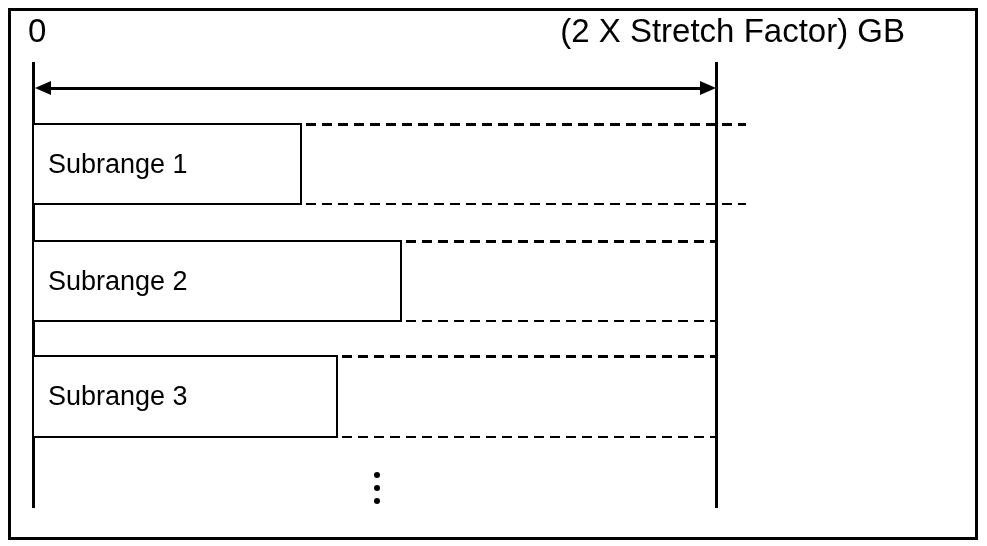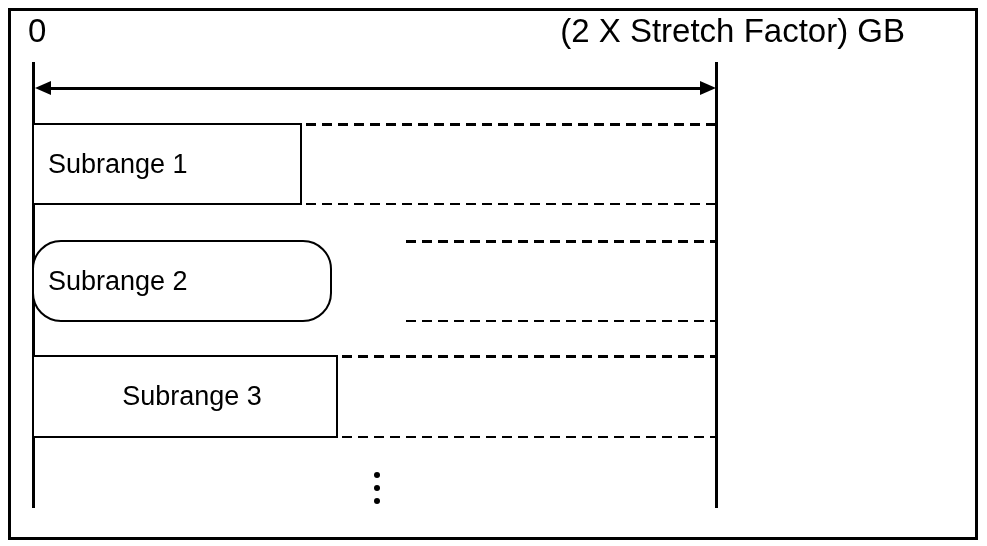--- a/index.html
+++ b/index.html
@@ -52,38 +52,38 @@
     position: absolute;
     top: 0;
     width: 0; height: 0;
     border-top: 7px solid transparent;
     border-bottom: 7px solid transparent;
   }
   .arrow .head.hleft  { left: 0;  border-right: 16px solid #000000; }
   .arrow .head.hright { right: 0; border-left: 16px solid #000000; }
 
   .row { position: absolute; left: 32px; width: 686px; }
-  .row.r1 { top: 123px; height: 82px; }
+  .row.r1 { top: 123px; height: 82px; padding-left: 28px; }
   .row.r2 { top: 240px; height: 82px; }
   .row.r3 { top: 355px; height: 83px; }
   .box {
     position: absolute;
     left: 0; top: 0; bottom: 0;
     border: 2.5px solid #000000;
     box-sizing: border-box;
     background: #ffffff;
     display: flex;
     align-items: center;
     padding-left: 14px;
     font-size: 27px;
     white-space: nowrap;
   }
   .row.r1 .box { width: 270px; }
-  .row.r2 .box { width: 300px; border-radius: 29px; }
-  .row.r3 .box { width: 306px; justify-content: center; }
+  .row.r2 .box { width: 370px; }
+  .row.r3 .box { width: 306px; }
   .dash {
     position: absolute;
     right: 0;
     height: 2.5px;
     background-image: repeating-linear-gradient(to right,
       #000000 0, #000000 10px, transparent 10px, transparent 16px);
   }
   .dash.top { top: 0; }
   .dash.bottom { bottom: 0; }
   .row.r1 .dash { left: 274px; }

